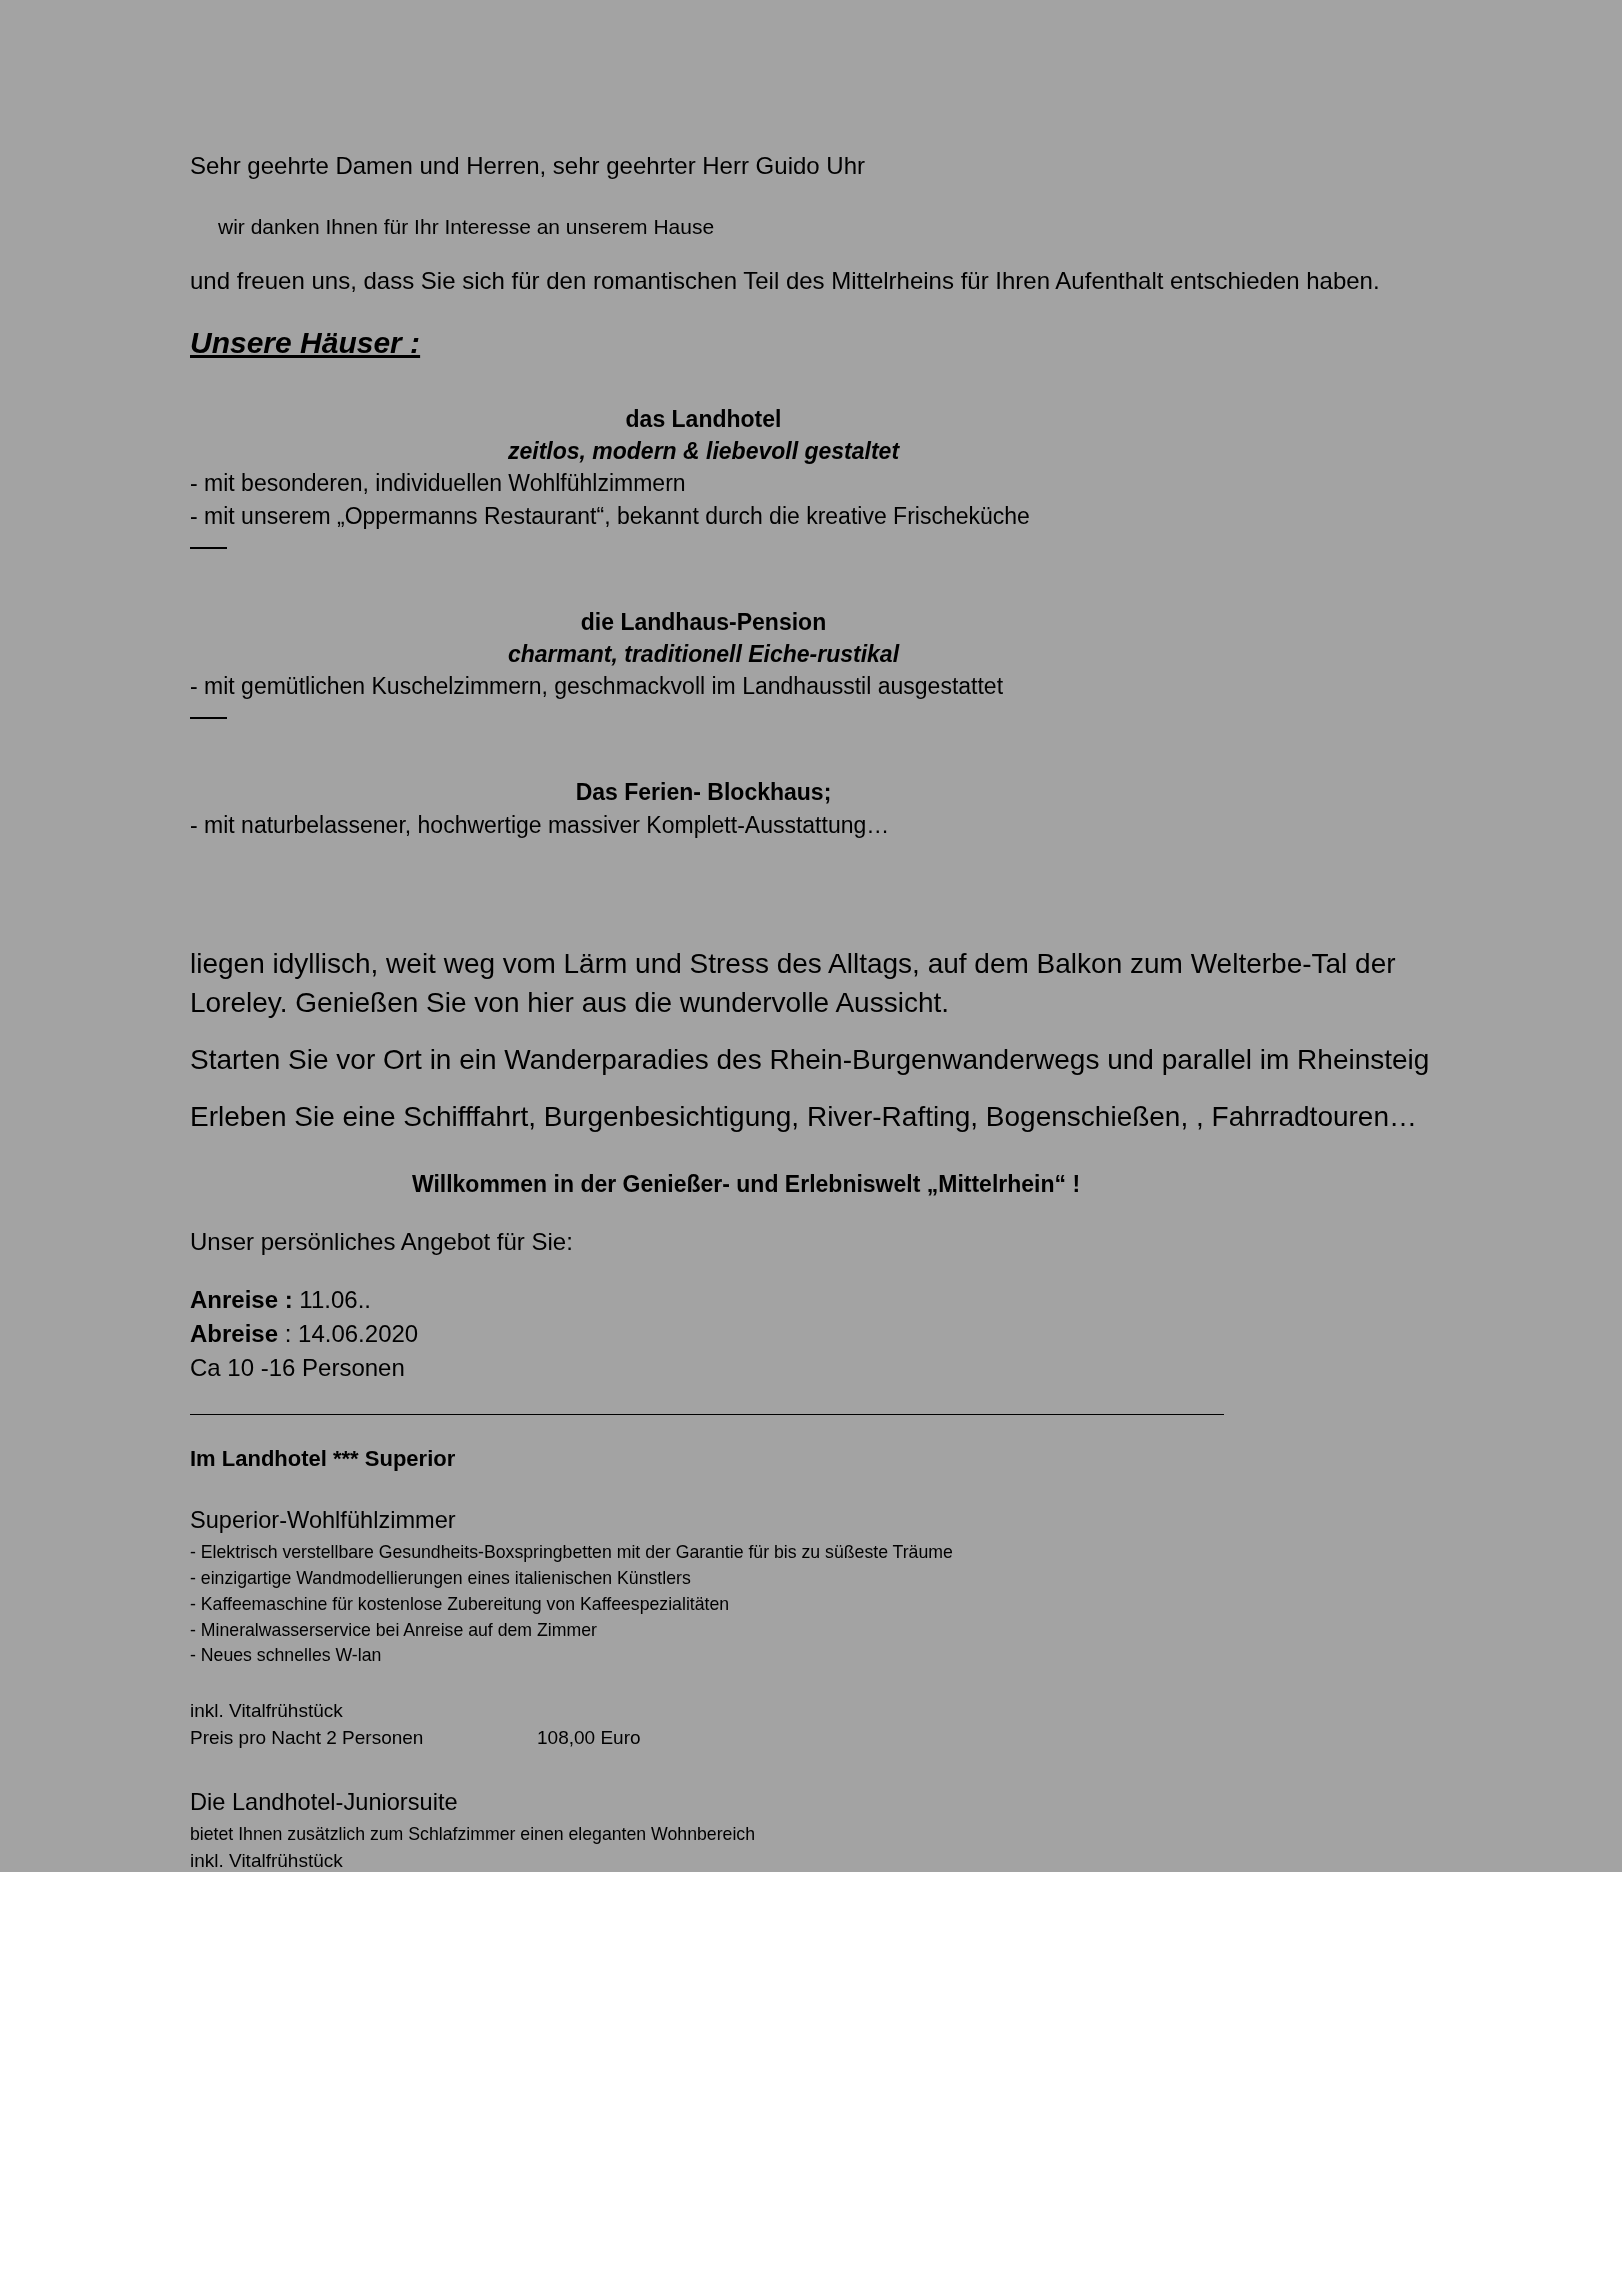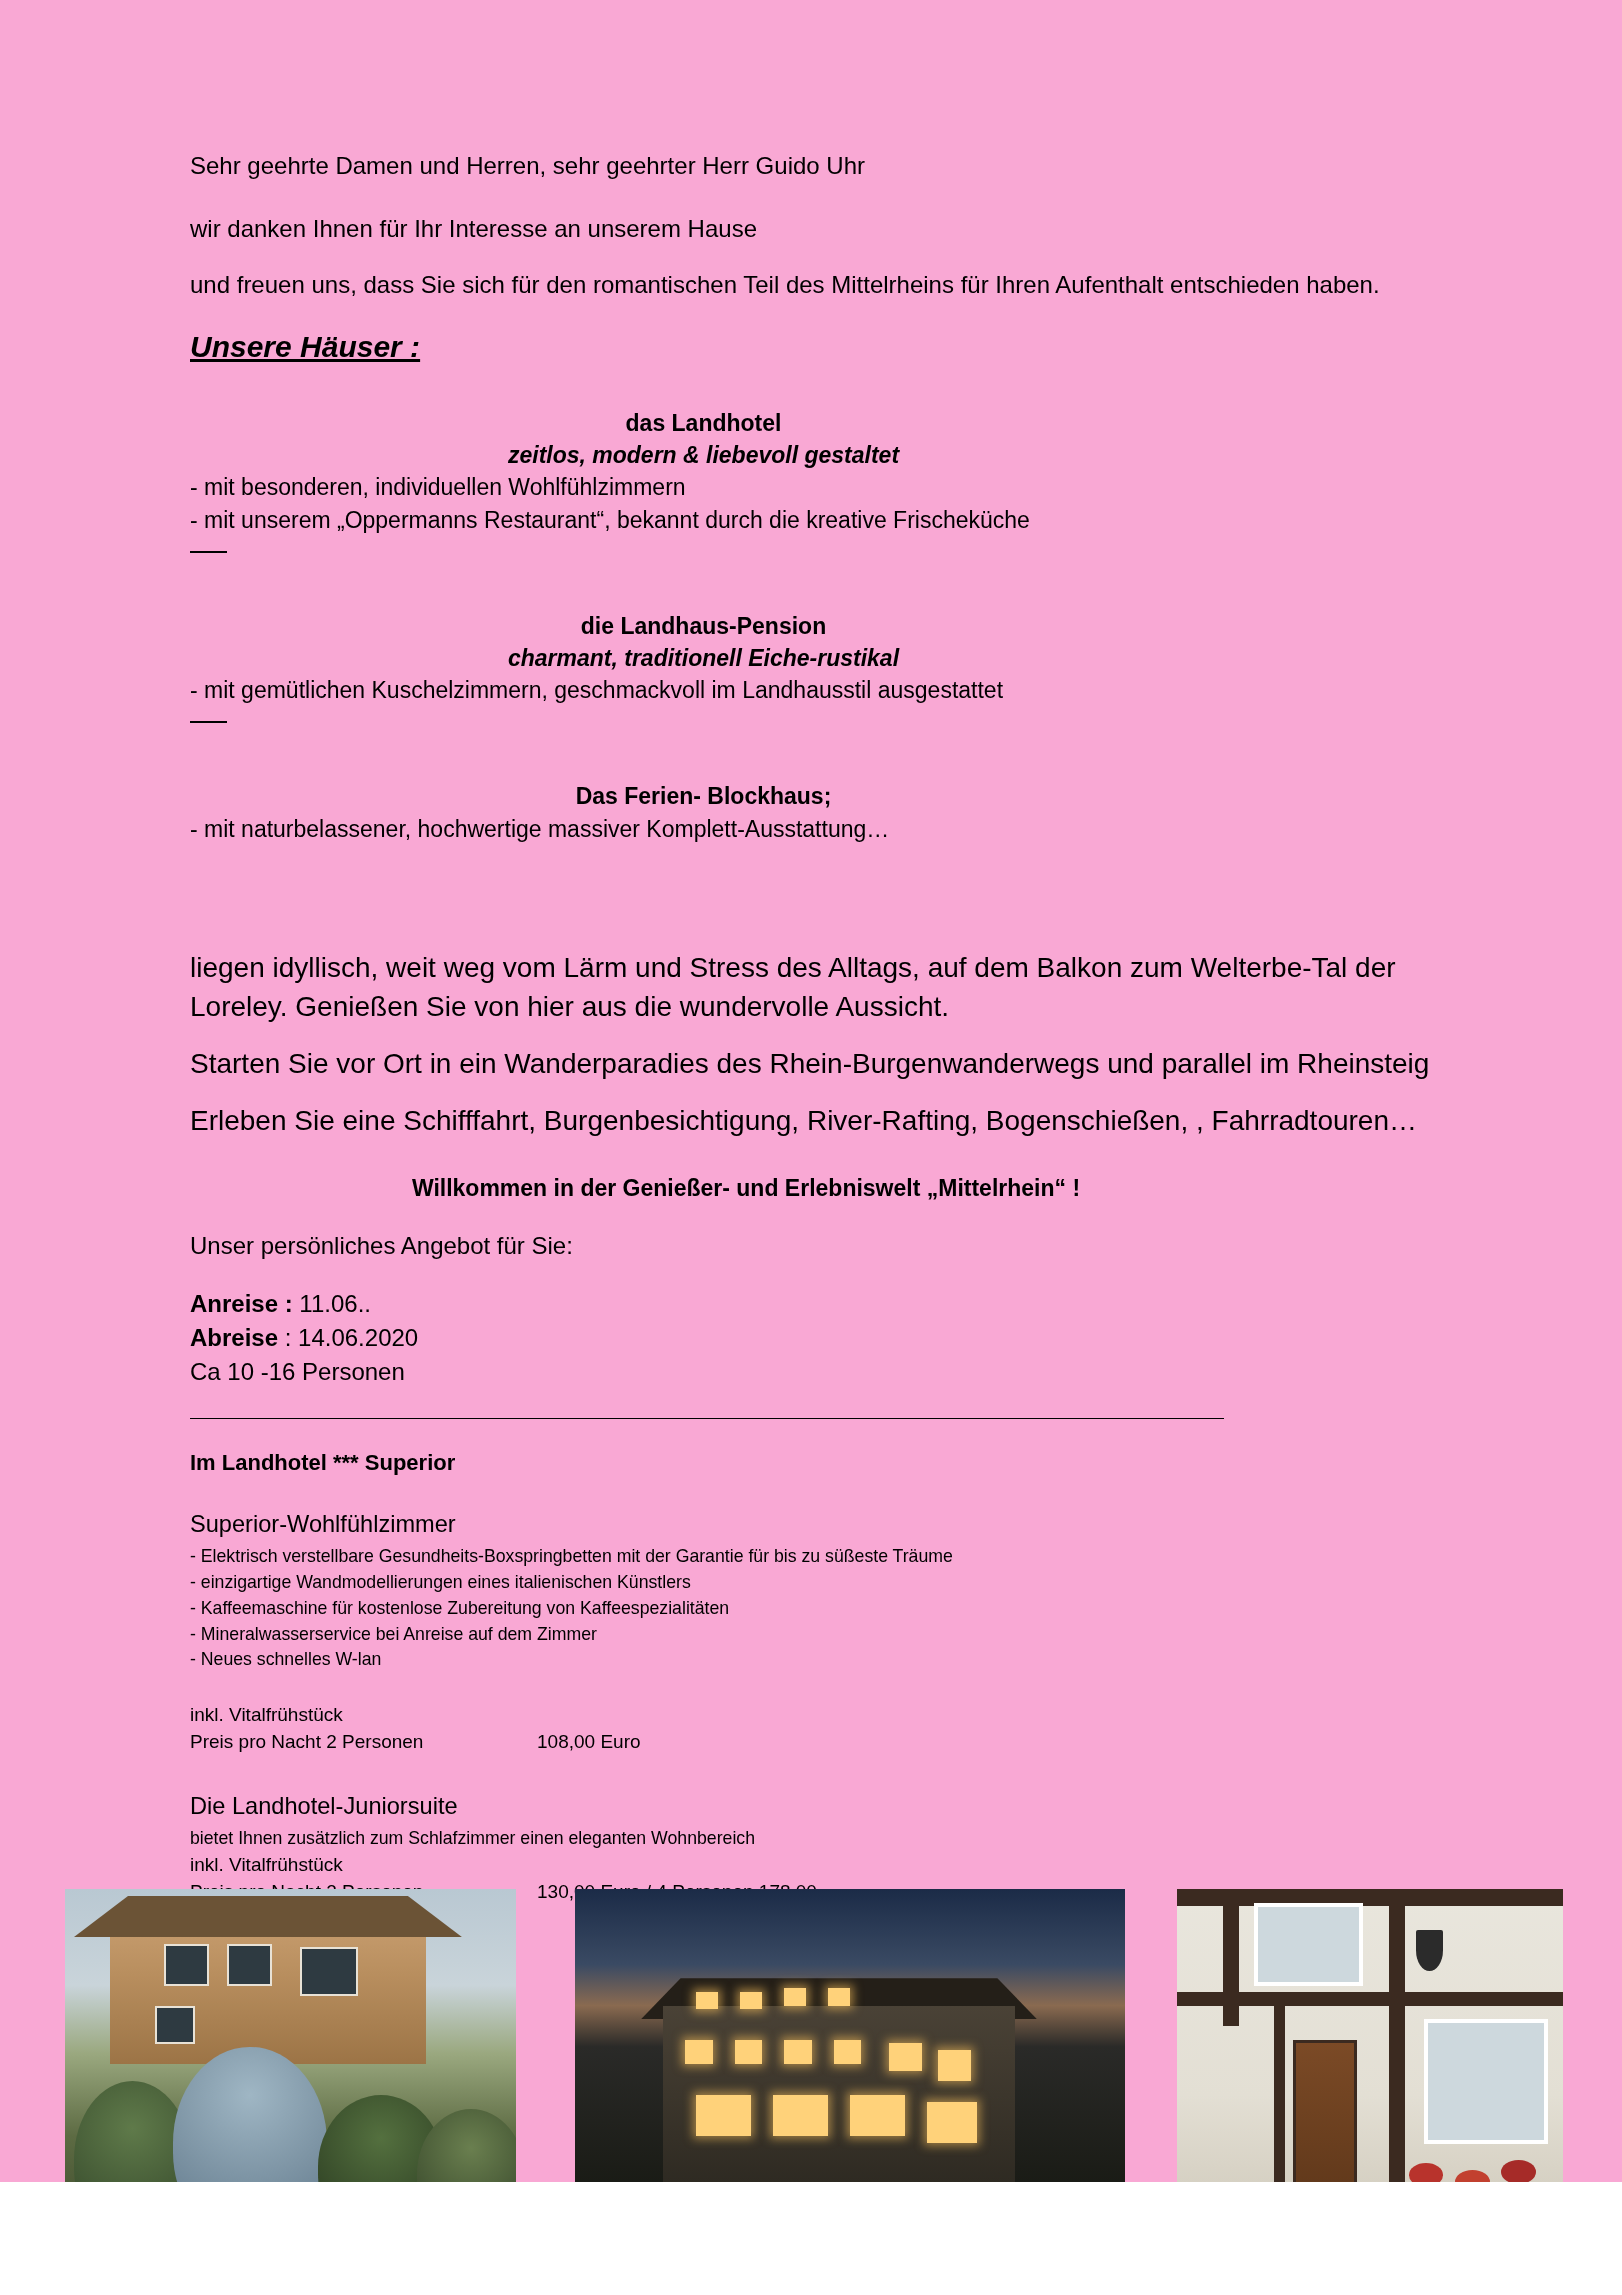--- a/index.html
+++ b/index.html
@@ -6,44 +6,45 @@
     margin: 0;
     padding: 0;
     background: #ffffff;
   }
   body {
     font-family: "Liberation Sans", sans-serif;
     color: #000000;
   }
   .page {
     width: 1622px;
-    height: 2182px;
+    height: 1872px;
     position: relative;
-    background: #f9a8d4;
+    background: #a3a3a3;
     box-sizing: border-box;
     overflow: hidden;
   }
   .doc {
     position: absolute;
     left: 190px;
     top: 150px;
     width: 1243px;
   }
   p, div.line {
     margin: 0;
   }
   .t-greeting {
     font-size: 24px;
     line-height: 1.35;
     margin-bottom: 31px;
   }
   .t-thanks {
-    font-size: 24px;
+    font-size: 21px;
     line-height: 1.35;
     margin-bottom: 22px;
+    margin-left: 28px;
   }
   .t-intro {
     font-size: 24px;
     line-height: 1.38;
     margin-bottom: 22px;
   }
   .heading-houses {
     text-align: left;
     font-size: 30px;
     font-weight: bold;

